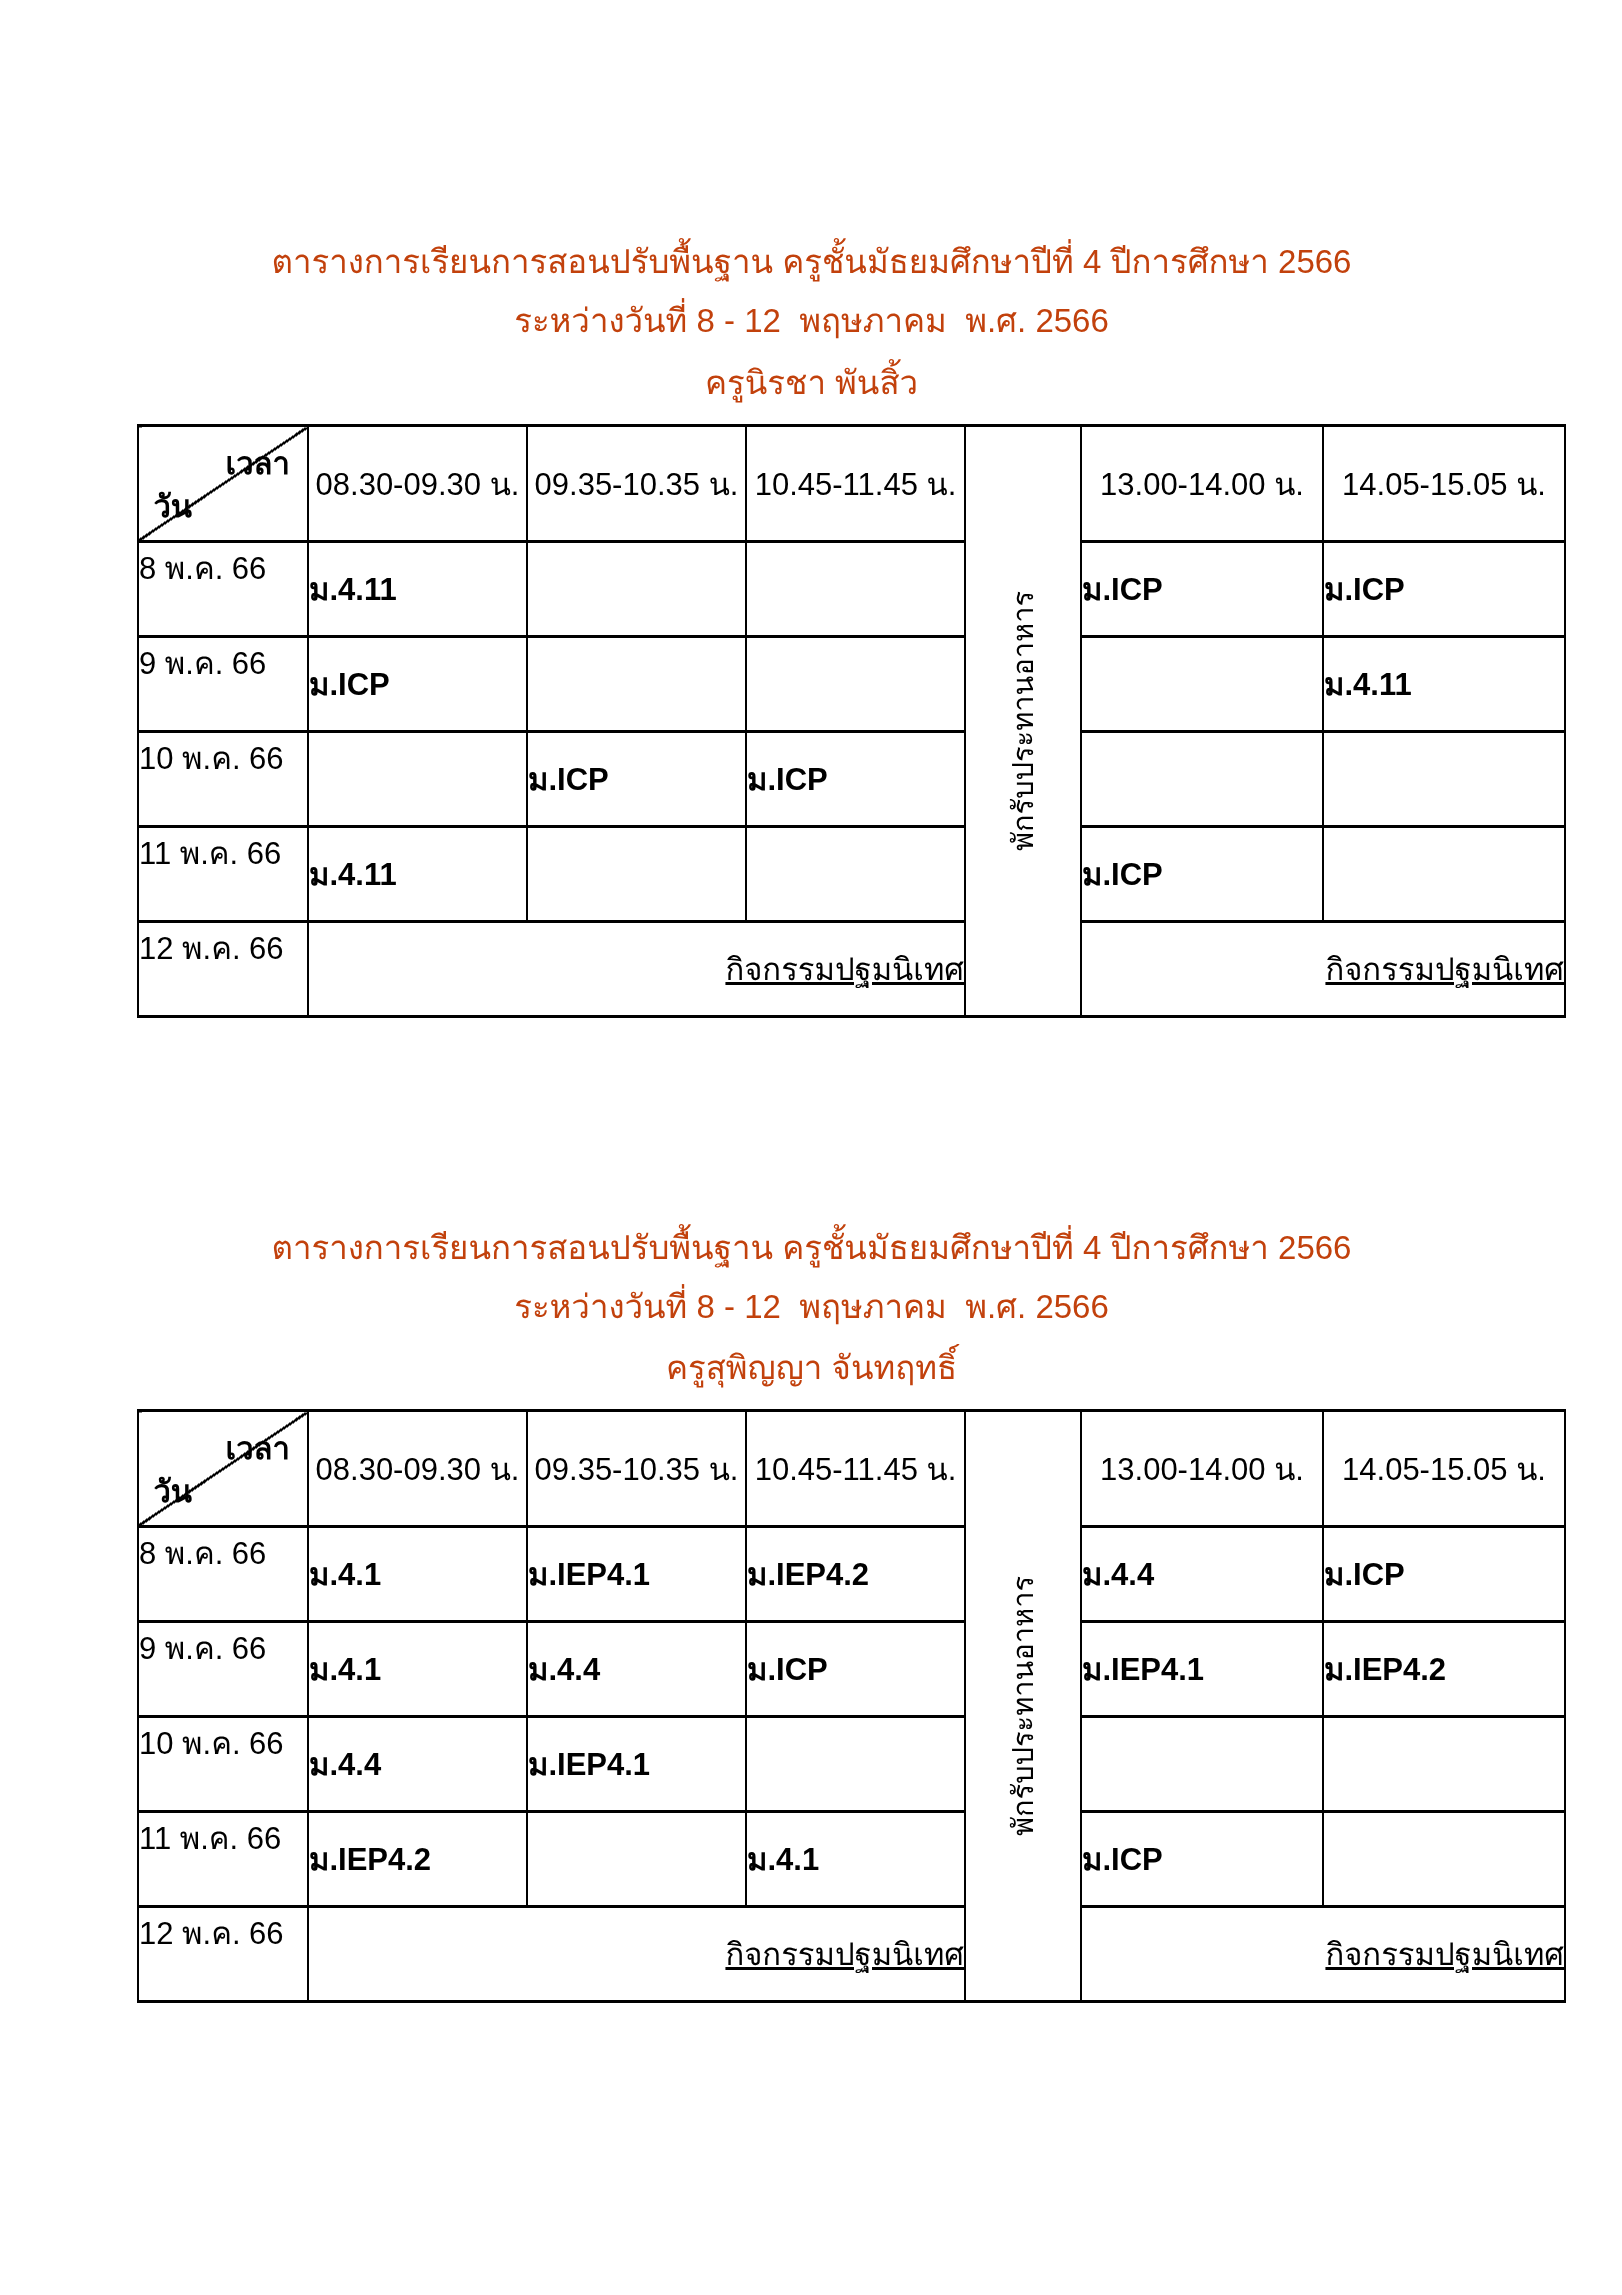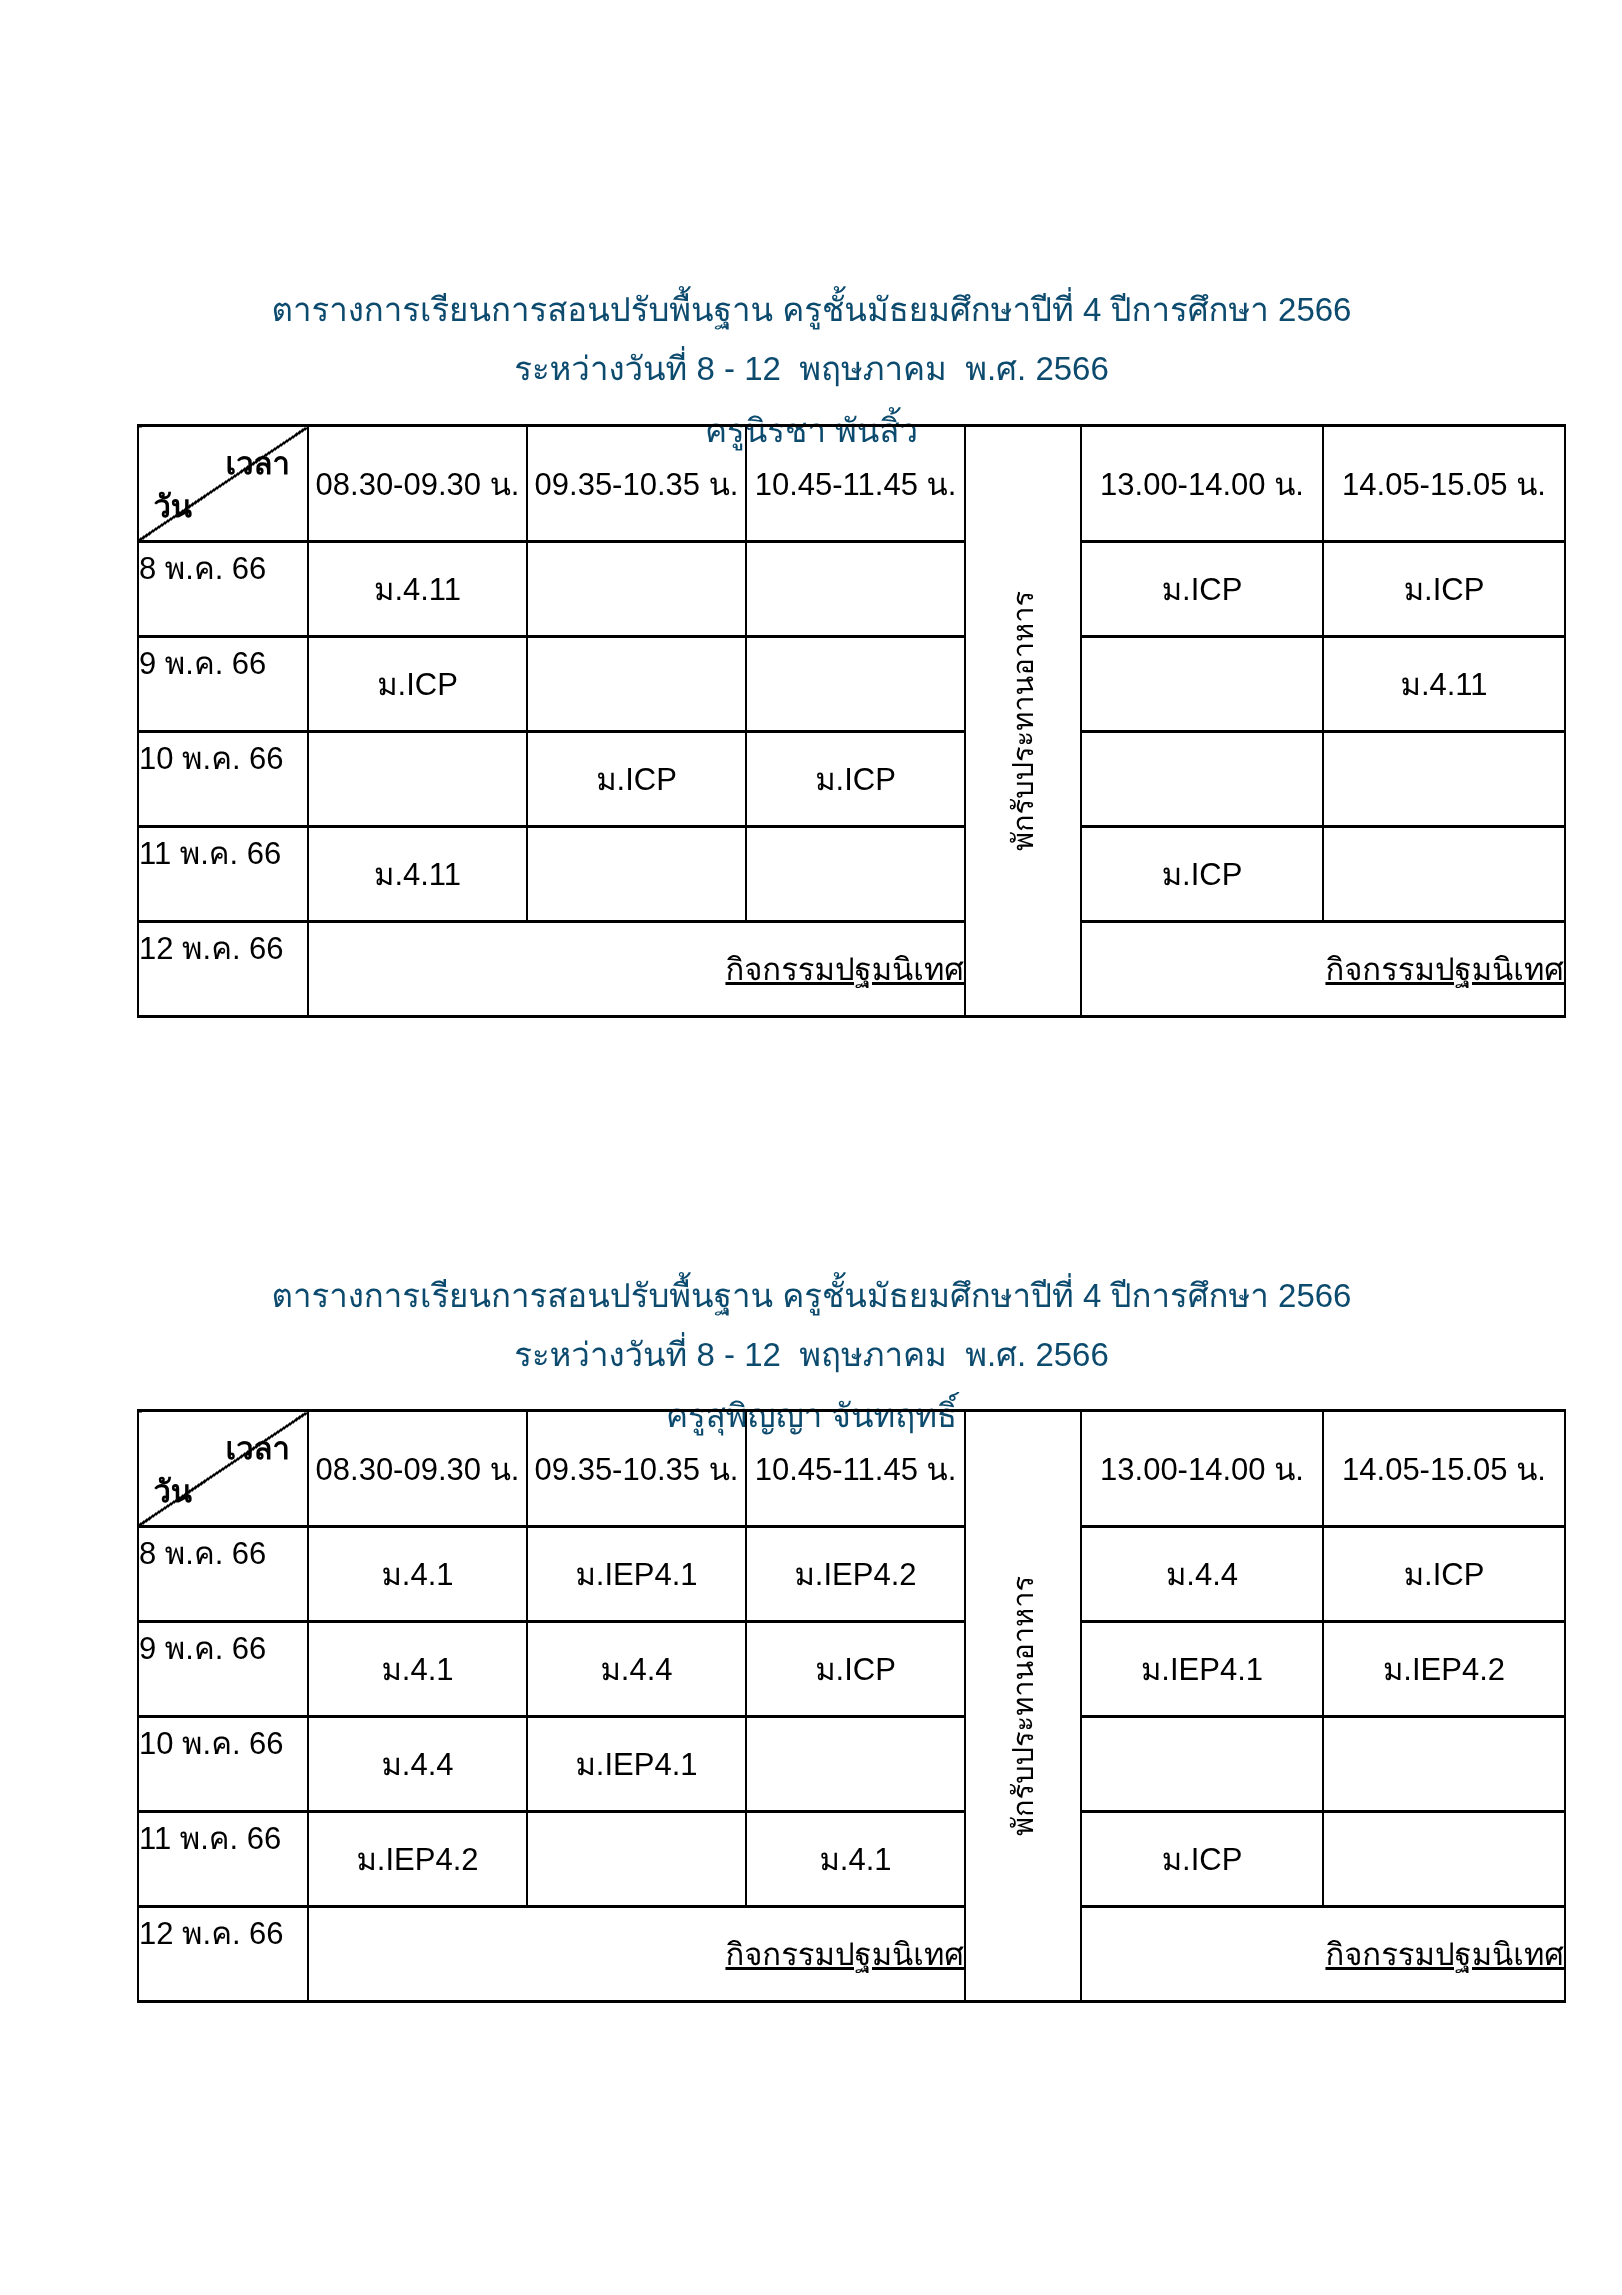--- a/index.html
+++ b/index.html
@@ -17,22 +17,21 @@
     overflow: hidden;
   }
   .title-line {
     position: absolute;
     left: 0;
     width: 1623px;
     text-align: center;
     font-size: 33px;
     line-height: 1.15;
     white-space: pre;
-    color: #0c4a6e;
-    margin-top: 48px;
+    color: #c2410c;
   }
   table.tt {
     position: absolute;
     left: 137px;
     width: 1427px;
     border-collapse: collapse;
     table-layout: fixed;
   }
   table.tt td {
     border-left: 2.6px solid #000;
@@ -76,24 +75,25 @@
     vertical-align: middle;
     font-size: 29px;
   }
   td.day {
     text-align: left;
     vertical-align: top;
     padding-top: 7.9px;
     font-size: 33px;
   }
   td.val {
-    text-align: center;
+    text-align: left;
     vertical-align: middle;
     padding-top: 11.8px;
     font-size: 31px;
+    font-weight: bold;
   }
   td.merged {
     text-align: right;
     vertical-align: middle;
     padding-top: 9.2px;
     font-size: 31px;
     text-decoration: underline;
   }
   td.lunch {
     position: relative;

